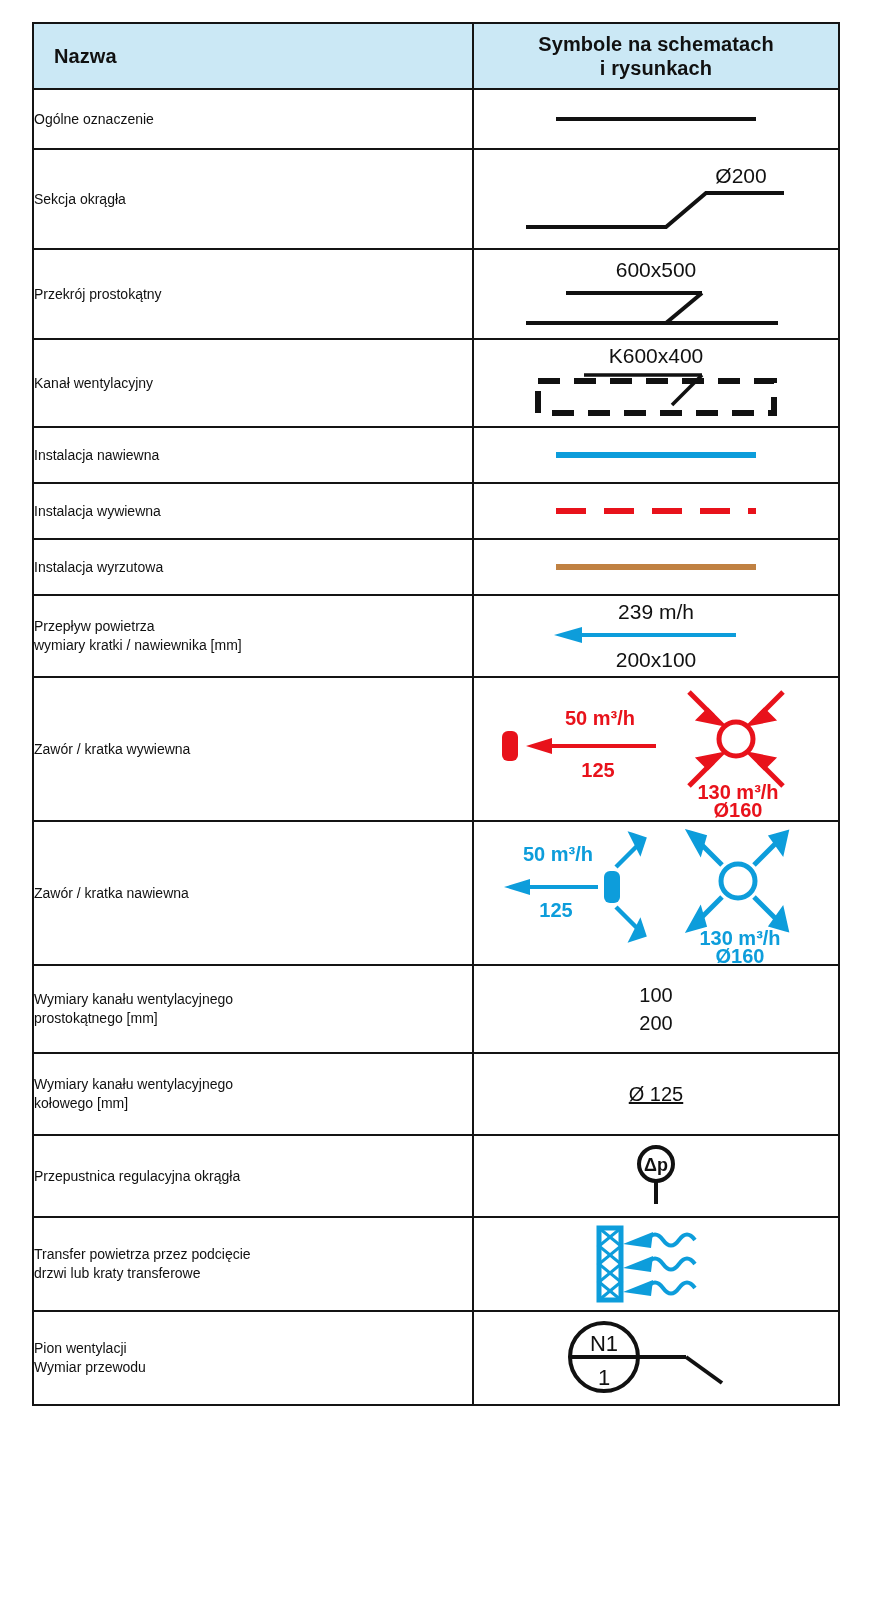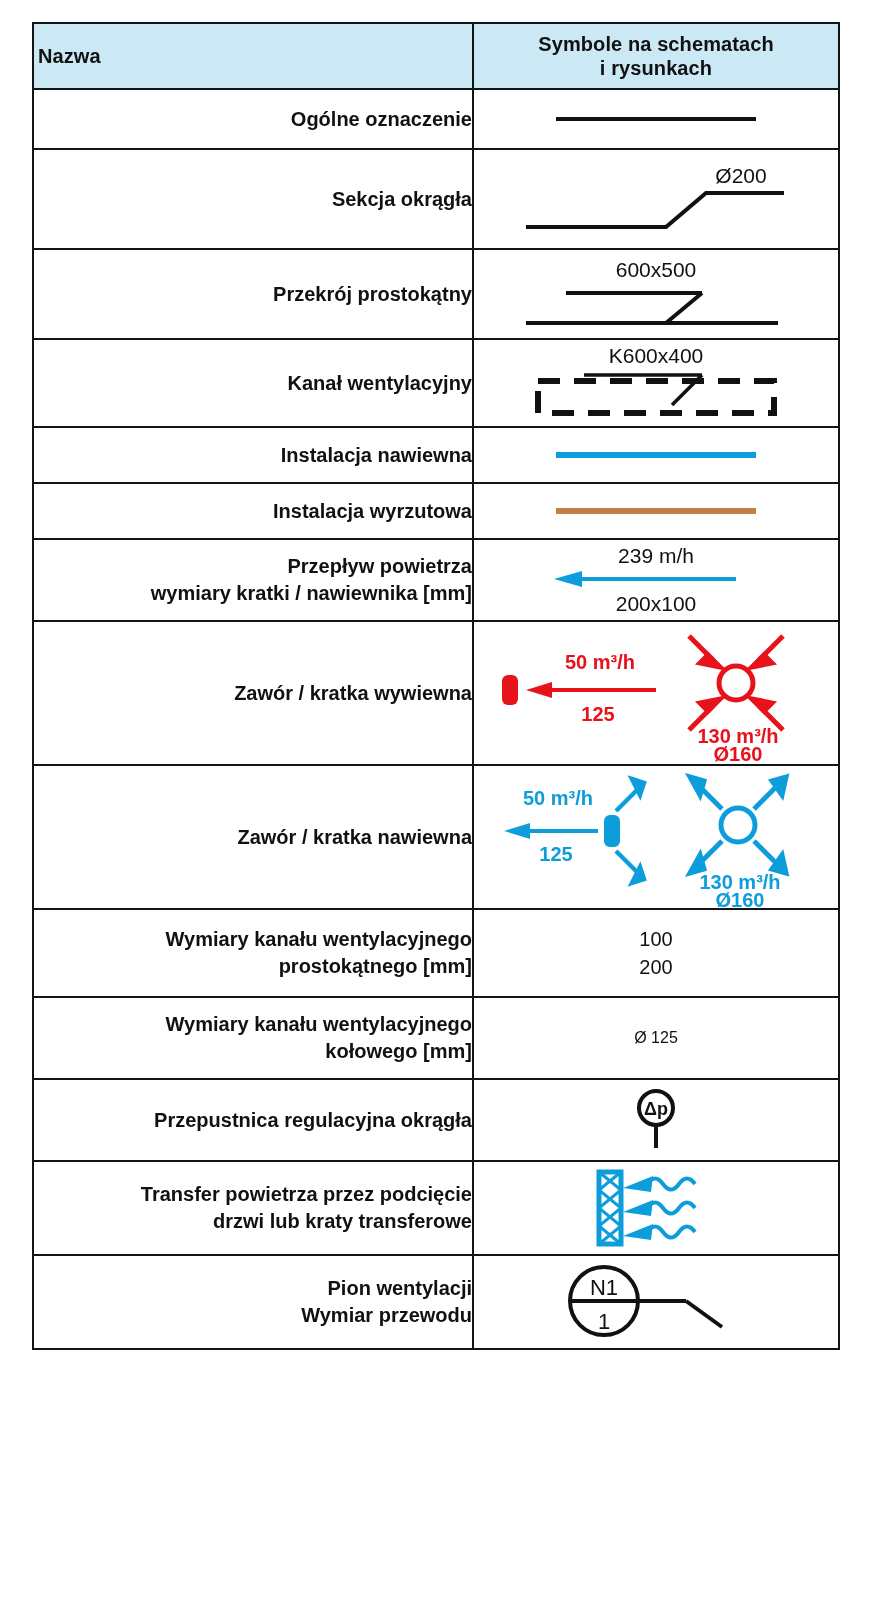--- a/index.html
+++ b/index.html
@@ -29,29 +29,29 @@
     background:#cbe8f5;
     font-size:20px;
     font-weight:bold;
     line-height:1.22;
     text-align:center;
     height:64px;
     letter-spacing:.1px;
   }
   thead th.name-head{
     text-align:left;
-    padding-left:4px;
+    padding-left:20px;
   }
 
   td.name{
     padding:6px 10px 6px 20px;
-    font-size:20px;
+    font-size:14px;
     line-height:1.33;
-    text-align:right;
-    font-weight:bold;
+    text-align:left;
+    font-weight:normal;
   }
   td.sym{
     text-align:center;
     position:relative;
   }
   .symwrap{
     position:relative;
     width:100%;
     height:100%;
     display:flex;
@@ -61,21 +61,22 @@
   }
   .sym-svg{display:block;}
 
   
   .dim-stack{
     font-size:20px;
     line-height:1.42;
     text-align:center;
   }
   .dim-single{
-    font-size:16px;
+    font-size:20px;
+    text-decoration:underline;
   }
 
   
   tr.r-h{height:64px;}
   tr.r-1{height:60px;}
   tr.r-2{height:100px;}
   tr.r-3{height:90px;}
   tr.r-4{height:88px;}
   tr.r-5{height:56px;}
   tr.r-6{height:56px;}
@@ -175,20 +176,32 @@
         </td>
         <td class="sym">
           <div class="symwrap">
             <svg class="sym-svg" width="280" height="30" viewBox="0 0 280 30">
               <line x1="40" y1="15" x2="240" y2="15" stroke="#0d9ddb" stroke-width="6"></line>
             </svg>
           </div>
         </td>
       </tr>
 
+      <tr class="r-6">
+        <td class="name">
+          <div>Instalacja wywiewna</div>
+        </td>
+        <td class="sym">
+          <div class="symwrap">
+            <svg class="sym-svg" width="280" height="30" viewBox="0 0 280 30">
+              <line x1="40" y1="15" x2="240" y2="15" stroke="#e8121b" stroke-width="6" stroke-dasharray="30 18"></line>
+            </svg>
+          </div>
+        </td>
+      </tr>
 
 
       <tr class="r-8">
         <td class="name">
           <div>Instalacja wyrzutowa</div>
         </td>
         <td class="sym">
           <div class="symwrap">
             <svg class="sym-svg" width="280" height="30" viewBox="0 0 280 30">
               <line x1="40" y1="15" x2="240" y2="15" stroke="#c08142" stroke-width="6"></line>

